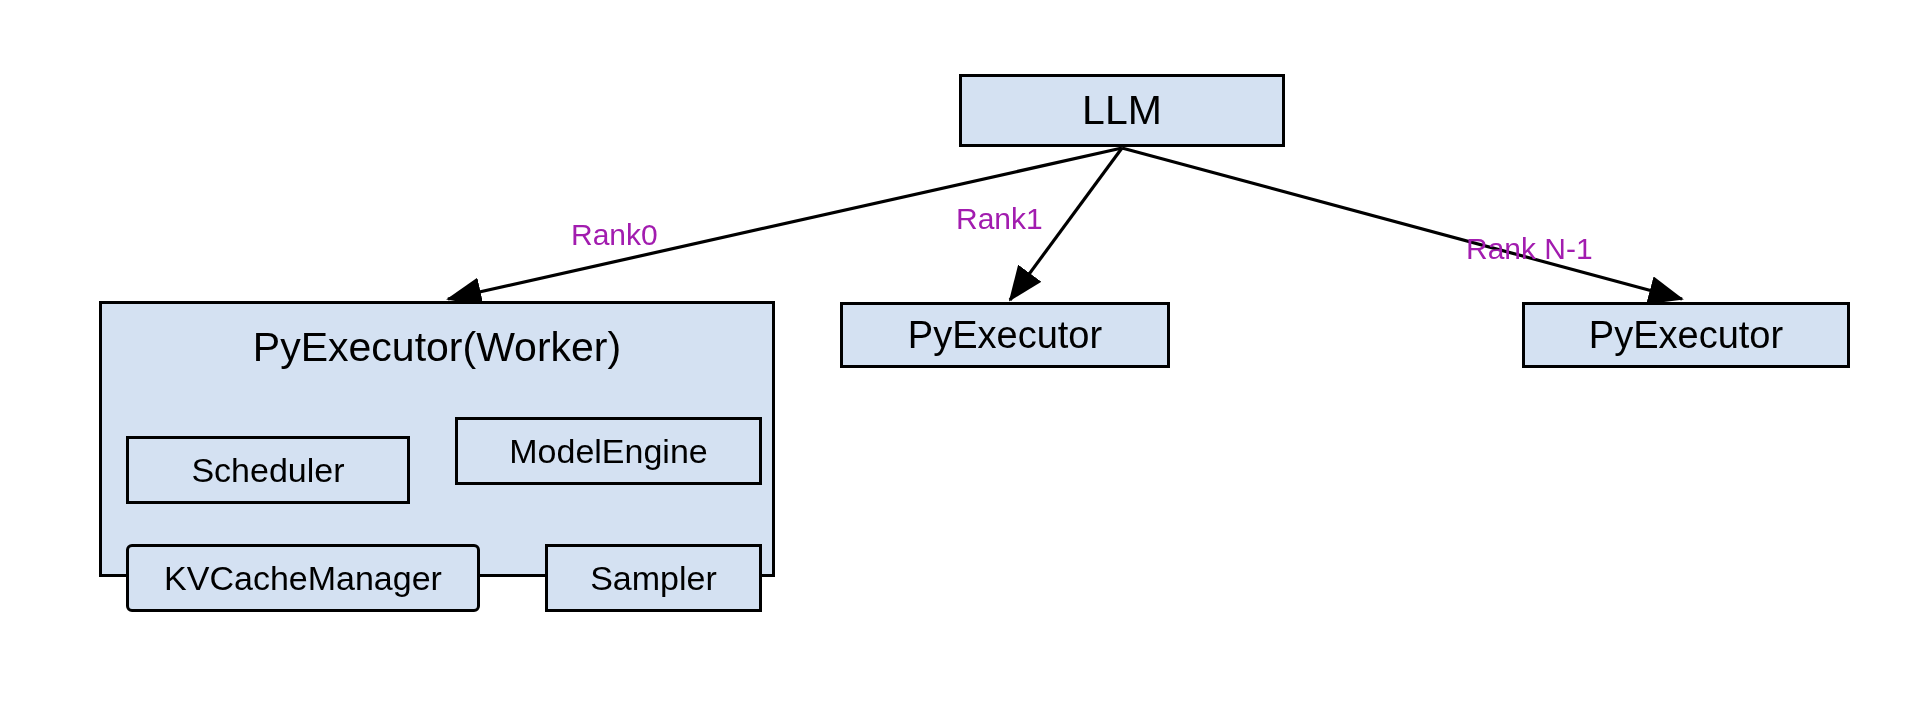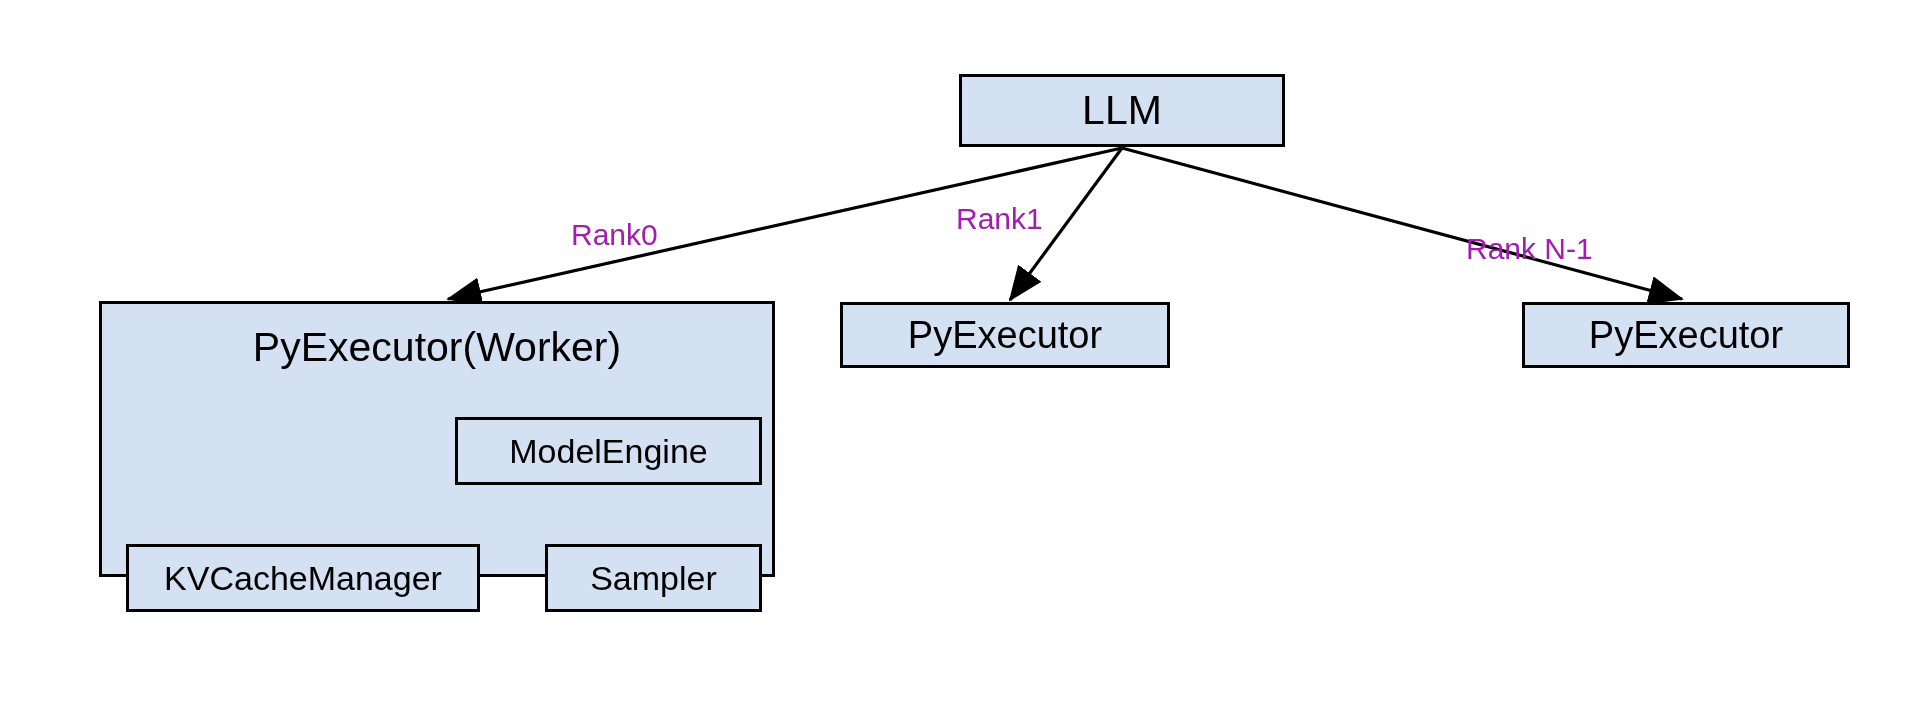--- a/index.html
+++ b/index.html
@@ -74,21 +74,21 @@
     border: 3px solid #000000;
     display: flex;
     align-items: center;
     justify-content: center;
     font-size: 34px;
     color: #000000;
     line-height: 1;
   }
   #node-scheduler      { left: 126px; top: 436px; width: 284px; height: 68px; }
   #node-modelengine    { left: 455px; top: 417px; width: 307px; height: 68px; }
-  #node-kvcachemanager { left: 126px; top: 544px; width: 354px; height: 68px; }
+  #node-kvcachemanager { left: 126px; top: 544px; width: 354px; height: 68px; border-radius: 6px; }
   #node-sampler        { left: 545px; top: 544px; width: 217px; height: 68px; align-items: center; }
 
   
   #node-executor-rank1 {
     left: 840px;
     top: 302px;
     width: 330px;
     height: 66px;
     font-size: 38px;
   }
@@ -132,20 +132,23 @@
   </svg>
 
   <div class="node centered" id="node-llm">
     <span class="node-label">LLM</span>
   </div>
 
   <div class="node" id="node-worker">
     <span class="node-label">PyExecutor(Worker)</span>
   </div>
 
+  <div class="subnode" id="node-scheduler">
+    <span class="node-label">Scheduler</span>
+  </div>
 
   <div class="subnode" id="node-modelengine">
     <span class="node-label">ModelEngine</span>
   </div>
 
   <div class="subnode" id="node-kvcachemanager">
     <span class="node-label">KVCacheManager</span>
   </div>
 
   <div class="subnode" id="node-sampler">

